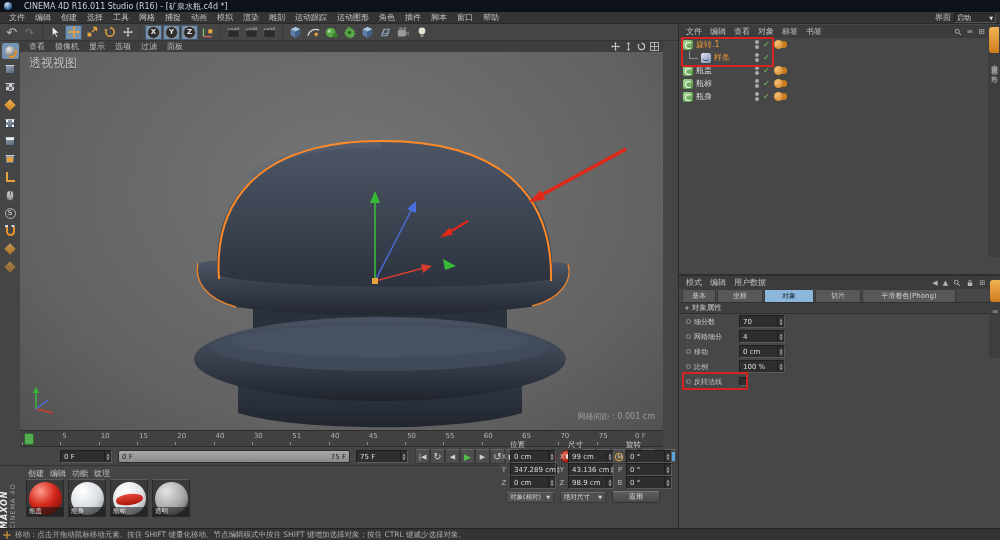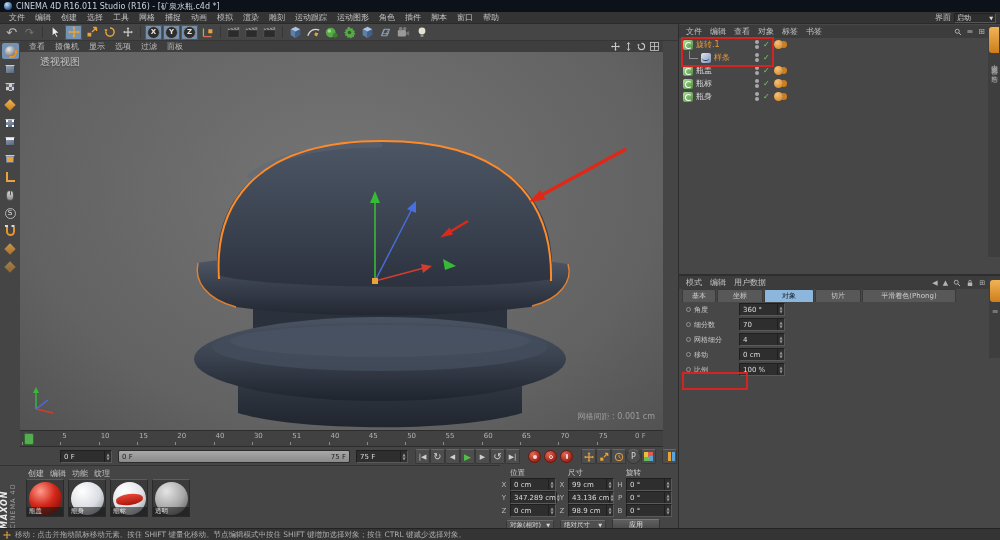--- a/index.html
+++ b/index.html
@@ -3,21 +3,21 @@
 <meta charset="utf-8">
 <style>
   *{margin:0;padding:0;box-sizing:border-box}
   html,body{width:1000px;height:540px;overflow:hidden}
   body{font-family:"DejaVu Sans","Liberation Sans",sans-serif;background:#3d3d3d;color:#c8c8c8}
   #app{position:relative;width:1000px;height:540px;background:#454545}
   .abs{position:absolute}
   svg.ic{display:block}
 
   
-  .titlebar{left:0;top:0;width:1000px;height:12px;background:#0d1119;display:flex;align-items:center;gap:4px;padding:0 4px;font-size:8px;color:#ccd2dc;white-space:nowrap}
+  .titlebar{left:0;top:0;width:1000px;height:12px;background:#0d1119;display:flex;align-items:center;gap:12px;padding:0 4px;font-size:8px;color:#ccd2dc;white-space:nowrap}
   .applogo{width:8px;height:8px;border-radius:50%;background:radial-gradient(circle at 35% 30%,#cfe0ef,#3d6ea5 60%,#1e3a5f)}
 
   
   .menubar{left:0;top:12px;width:1000px;height:12px;background:#343434;border-bottom:1px solid #2a2a2a;display:flex;align-items:center;font-size:8px;color:#c2c2c2;padding:0 4px;white-space:nowrap}
   .menubar .mi{padding:0 5px;cursor:default}
   .layoutwrap{margin-left:auto;display:flex;align-items:center;gap:3px}
   .layoutdd{background:#2e2e2e;border:1px solid #222;border-bottom-color:#565656;border-right-color:#565656;height:10px;width:42px;display:flex;align-items:center;justify-content:space-between;padding:0 2px;font-size:7px;color:#ddd}
 
   
   .toolbar{left:0;top:24px;width:678px;height:17px;background:#454545;border-bottom:1px solid #363636;display:flex;align-items:center;padding-left:3px;gap:1px}
@@ -48,21 +48,21 @@
   .mousei::after{content:"";position:absolute;left:50%;top:0;width:1px;height:4px;background:#555}
   .snapc{width:11px;height:11px;border-radius:50%;border:1px solid #b5b5b5;color:#e3e3e3;font-size:7px;display:flex;align-items:center;justify-content:center}
   .magnet{width:9px;height:9px;border:2.5px solid #e8922a;border-top:none;border-radius:0 0 7px 7px;position:relative}
   .magnet::after{content:"";position:absolute;left:-2.5px;top:-2px;width:2.5px;height:2px;background:#d8d8d8;box-shadow:6.5px 0 #d8d8d8}
 
   
   .viewport{left:20px;top:41px;width:643px;height:389px;background:radial-gradient(ellipse at 50% 38%,#757575,#626262 70%,#525252);overflow:hidden}
   .vp-menu{position:absolute;left:0;top:0;width:100%;height:11px;background:#3e3e3e;display:flex;align-items:center;font-size:8px;color:#bdbdbd;padding-left:4px;gap:1px}
   .vp-menu .mi{padding:0 5px}
   .vp-nav{position:absolute;right:4px;top:0;height:11px;display:flex;align-items:center;gap:4px}
-  .vp-label{position:absolute;left:20px;top:14px;font-size:10px;color:#c4c4c4;text-shadow:0 1px 1px rgba(0,0,0,.4)}
+  .vp-label{position:absolute;left:9px;top:14px;font-size:12px;color:#c4c4c4;text-shadow:0 1px 1px rgba(0,0,0,.4)}
   .vp-grid{position:absolute;right:8px;bottom:8px;font-size:8px;color:#9d9d9d}
 
   
   .ruler{left:20px;top:430px;width:643px;height:17px;background:#414141;border-top:1px solid #2d2d2d;border-bottom:1px solid #2d2d2d;display:flex;align-items:stretch;padding:0 2px;position:absolute}
   .ruler .cell{flex:1;font-size:7px;color:#b2b2b2;padding:1px 0 0 2px;background:linear-gradient(#0000 0 11px,#8a8a8a 11px 14px,#0000 14px) left bottom/1px 100% no-repeat}
   .ruler .cap{flex:none;width:26px;font-size:7px;color:#a8a8a8;padding-top:1px}
   .playhead{position:absolute;left:4px;top:2px;width:10px;height:12px;background:#55ad52;border:1px solid #2e6b2c;border-radius:2px}
   .transport{left:0;top:448px;width:678px;height:17px;background:#454545;display:flex;align-items:center;position:absolute}
   .fbox{height:13px;background:#2e2e2e;border:1px solid #1f1f1f;border-bottom-color:#5a5a5a;border-right-color:#5a5a5a;display:flex;align-items:center;color:#ddd;font-size:7px}
   .fbox .v{flex:1;padding-left:3px;white-space:nowrap}
@@ -89,21 +89,21 @@
   .mat{width:38px;height:38px;background:#3a3a3a;border:1px solid #2a2a2a;border-top-color:#5c5c5c;position:relative;overflow:hidden}
   .mat .sph{position:absolute;left:2px;top:2px;width:33px;height:33px;border-radius:50%}
   .mat .lbl{position:absolute;left:0;bottom:0;width:100%;height:9px;background:rgba(20,20,20,.55);color:#ddd;font-size:6.5px;padding-left:2px;line-height:9px}
   .sph.red{background:radial-gradient(circle at 35% 28%,#ff9a8a,#d3281a 45%,#7e0f06 85%)}
   .sph.white{background:radial-gradient(circle at 35% 28%,#ffffff,#d9dde2 55%,#8d939c 90%)}
   .sph.label{background:radial-gradient(circle at 35% 28%,#ffffff,#dfe2e6 55%,#949aa3 90%)}
   .sph.label::after{content:"";position:absolute;left:3px;right:3px;top:12px;height:11px;background:linear-gradient(#e8473a,#a81608);border-radius:50%/45%;transform:rotate(-8deg)}
   .sph.gray{background:radial-gradient(circle at 35% 28%,#e4e4e4,#a7a7a7 55%,#5f5f5f 90%)}
 
   
-  .coords{left:500px;top:468px;width:168px;height:60px;position:absolute;font-size:7px;color:#c6c6c6}
+  .coords{left:500px;top:440px;width:168px;height:60px;position:absolute;font-size:7px;color:#c6c6c6}
   .co-head{display:flex;height:10px;align-items:center;font-size:7.5px;color:#cfcfcf}
   .co-head span:nth-child(1){width:62px;padding-left:10px}
   .co-head span:nth-child(2){width:56px;padding-left:6px}
   .co-head span:nth-child(3){padding-left:8px}
   .co-row{display:flex;align-items:center;height:13px;gap:2px}
   .co-row .l{width:8px;text-align:center;color:#b8b8b8;flex:none}
   .co-box{width:46px;flex:none}
   .co-bot{display:flex;align-items:center;gap:6px;margin-top:2px;padding-left:6px}
   .dd{height:11px;background:#4f4f4f;border:1px solid #383838;border-top-color:#6a6a6a;border-radius:2px;display:flex;align-items:center;justify-content:space-between;font-size:6.5px;color:#d6d6d6;padding:0 3px}
   .btn{height:12px;background:linear-gradient(#5f5f5f,#484848);border:1px solid #333;border-top-color:#787878;border-radius:2px;display:flex;align-items:center;justify-content:center;font-size:7px;color:#dedede}
@@ -798,27 +798,23 @@
           <span>⊞</span>
         </span>
       </div>
       <div class="tabs">
         <span class="tab" style="width:34px">基本</span>
         <span class="tab" style="width:46px">坐标</span>
         <span class="tab active" style="width:50px">对象</span>
         <span class="tab" style="width:46px">切片</span>
         <span class="tab" style="width:94px">平滑着色(Phong)</span>
       </div>
-      <div class="af-row">
-        <span class="adot"></span>
-        <span class="af-label">角度</span>
-        <span class="fbox af-box">
-            <span class="v">360 °</span>
-            <span class="spin"></span>
-          </span>
+      <div class="am-sect">
+        <span style="font-size:5px;color:#9a9a9a">▼</span>
+        <span>对象属性</span>
       </div>
       <div class="af-row">
         <span class="adot"></span>
         <span class="af-label">细分数</span>
         <span class="fbox af-box">
             <span class="v">70</span>
             <span class="spin"></span>
           </span>
       </div>
       <div class="af-row">
@@ -838,20 +834,25 @@
           </span>
       </div>
       <div class="af-row">
         <span class="adot"></span>
         <span class="af-label">比例</span>
         <span class="fbox af-box">
             <span class="v">100 %</span>
             <span class="spin"></span>
           </span>
       </div>
+      <div class="af-row">
+        <span class="adot"></span>
+        <span class="af-label">反转法线</span>
+        <span class="cbox"></span>
+      </div>
       <div class="am-strip">
         <span class="otab" style="height:22px"></span>
         <span style="color:#a5a5a5;font-size:8px">≡</span>
       </div>
       <div class="redbox" style="left:3px;top:96px;width:66px;height:18px"></div>
     </div>
   </div>
 
   <div class="statusbar">
     <svg class="ic" width="8" height="8" style="color:#e8a33d">

